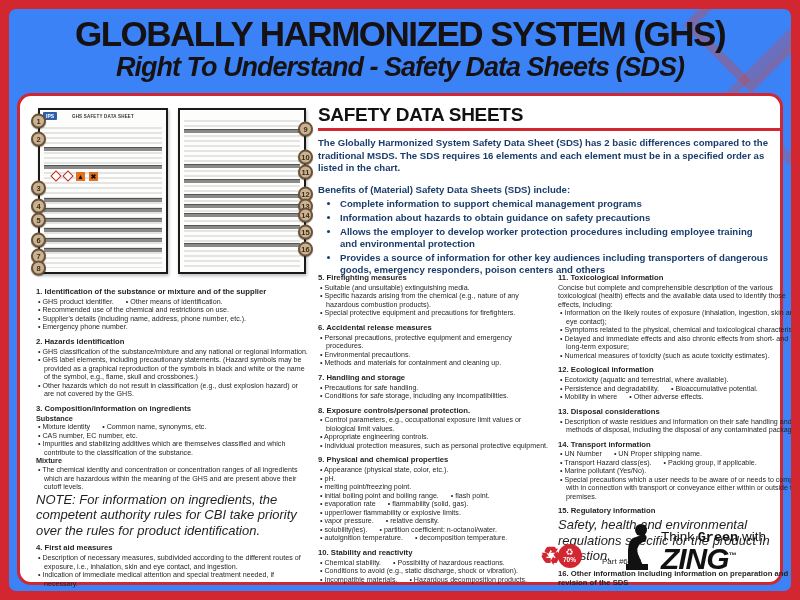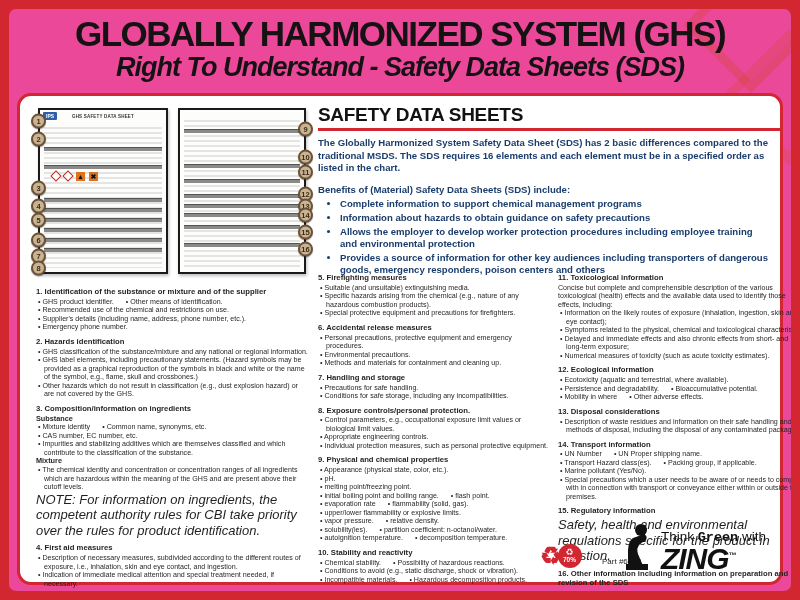--- a/index.html
+++ b/index.html
@@ -3,21 +3,21 @@
 <meta charset="utf-8">
 <style>
   * { box-sizing: border-box; margin: 0; padding: 0; }
   html,body { width:800px; height:600px; }
   body {
     background:#d22630;
     font-family:"Liberation Sans", sans-serif;
     position:relative; overflow:hidden;
   }
   .inner {
-    position:absolute; inset:9px; background:#ec4899; border-radius:7px; overflow:hidden;
+    position:absolute; inset:9px; background:#3b82f6; border-radius:7px; overflow:hidden;
   }
   
   .header { position:absolute; top:0; left:0; right:0; height:82px; text-align:center; z-index:2; }
   .title {
     margin-top:5px; font-size:35px; font-weight:800; letter-spacing:-1.5px; color:#161214;
   }
   .subtitle {
     font-size:27px; font-weight:700; font-style:italic; letter-spacing:-1px; color:#161214; margin-top:-2px;
   }
   .ghost-diamond {

